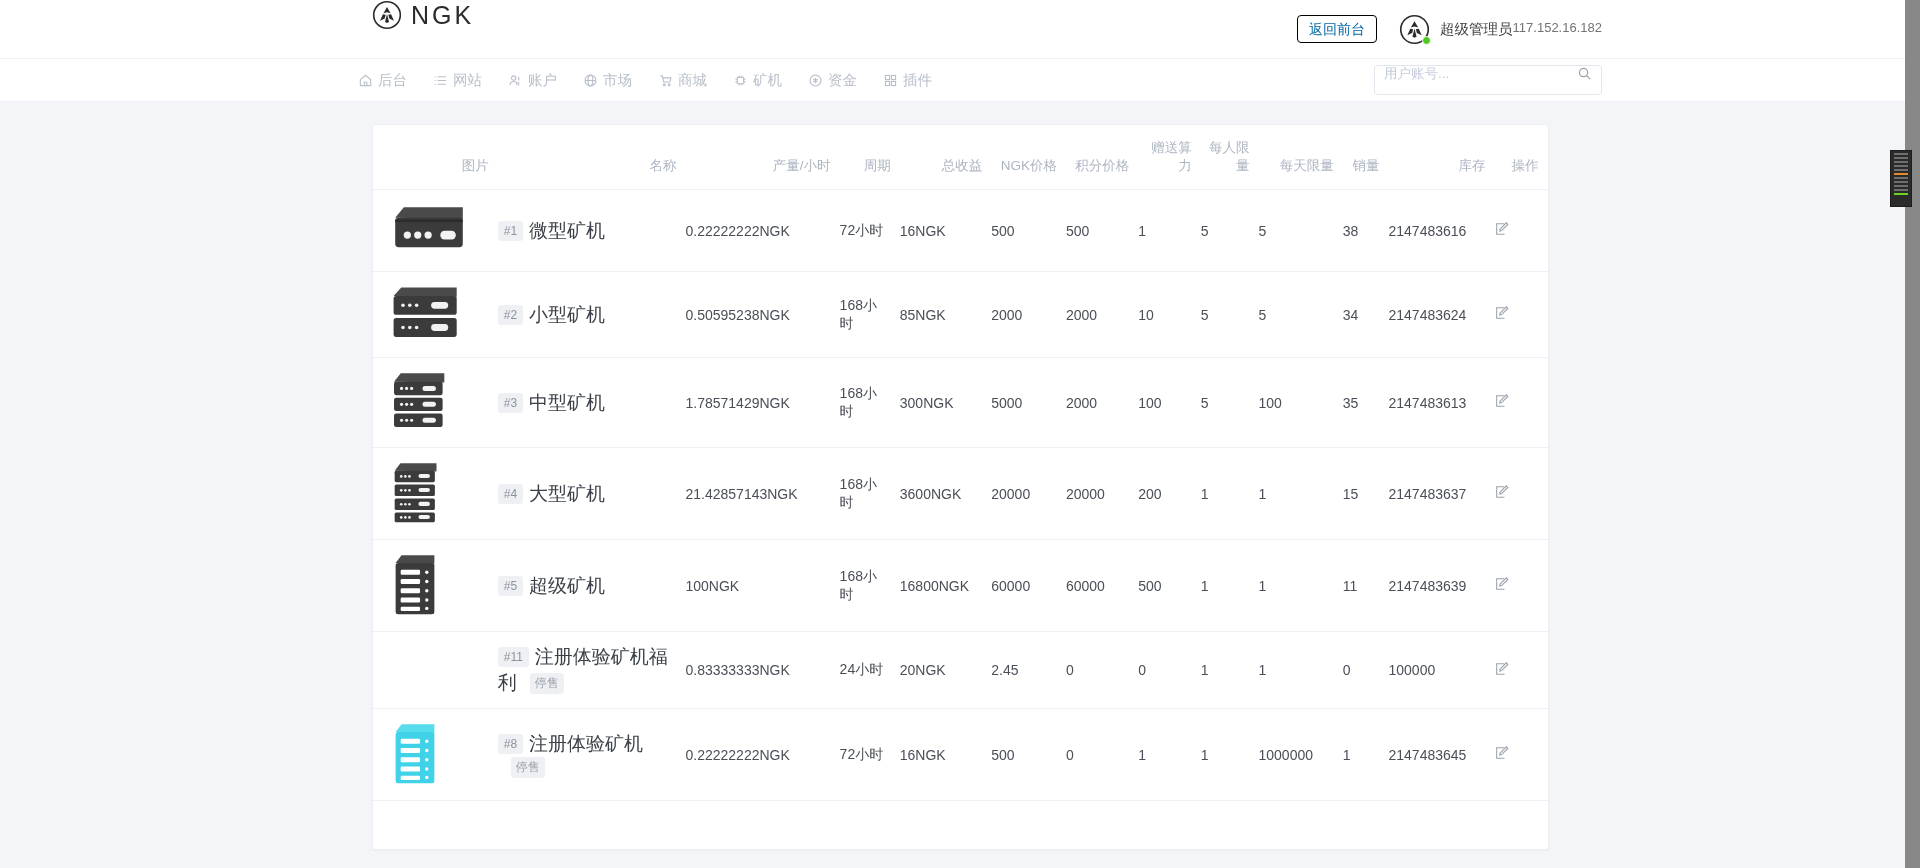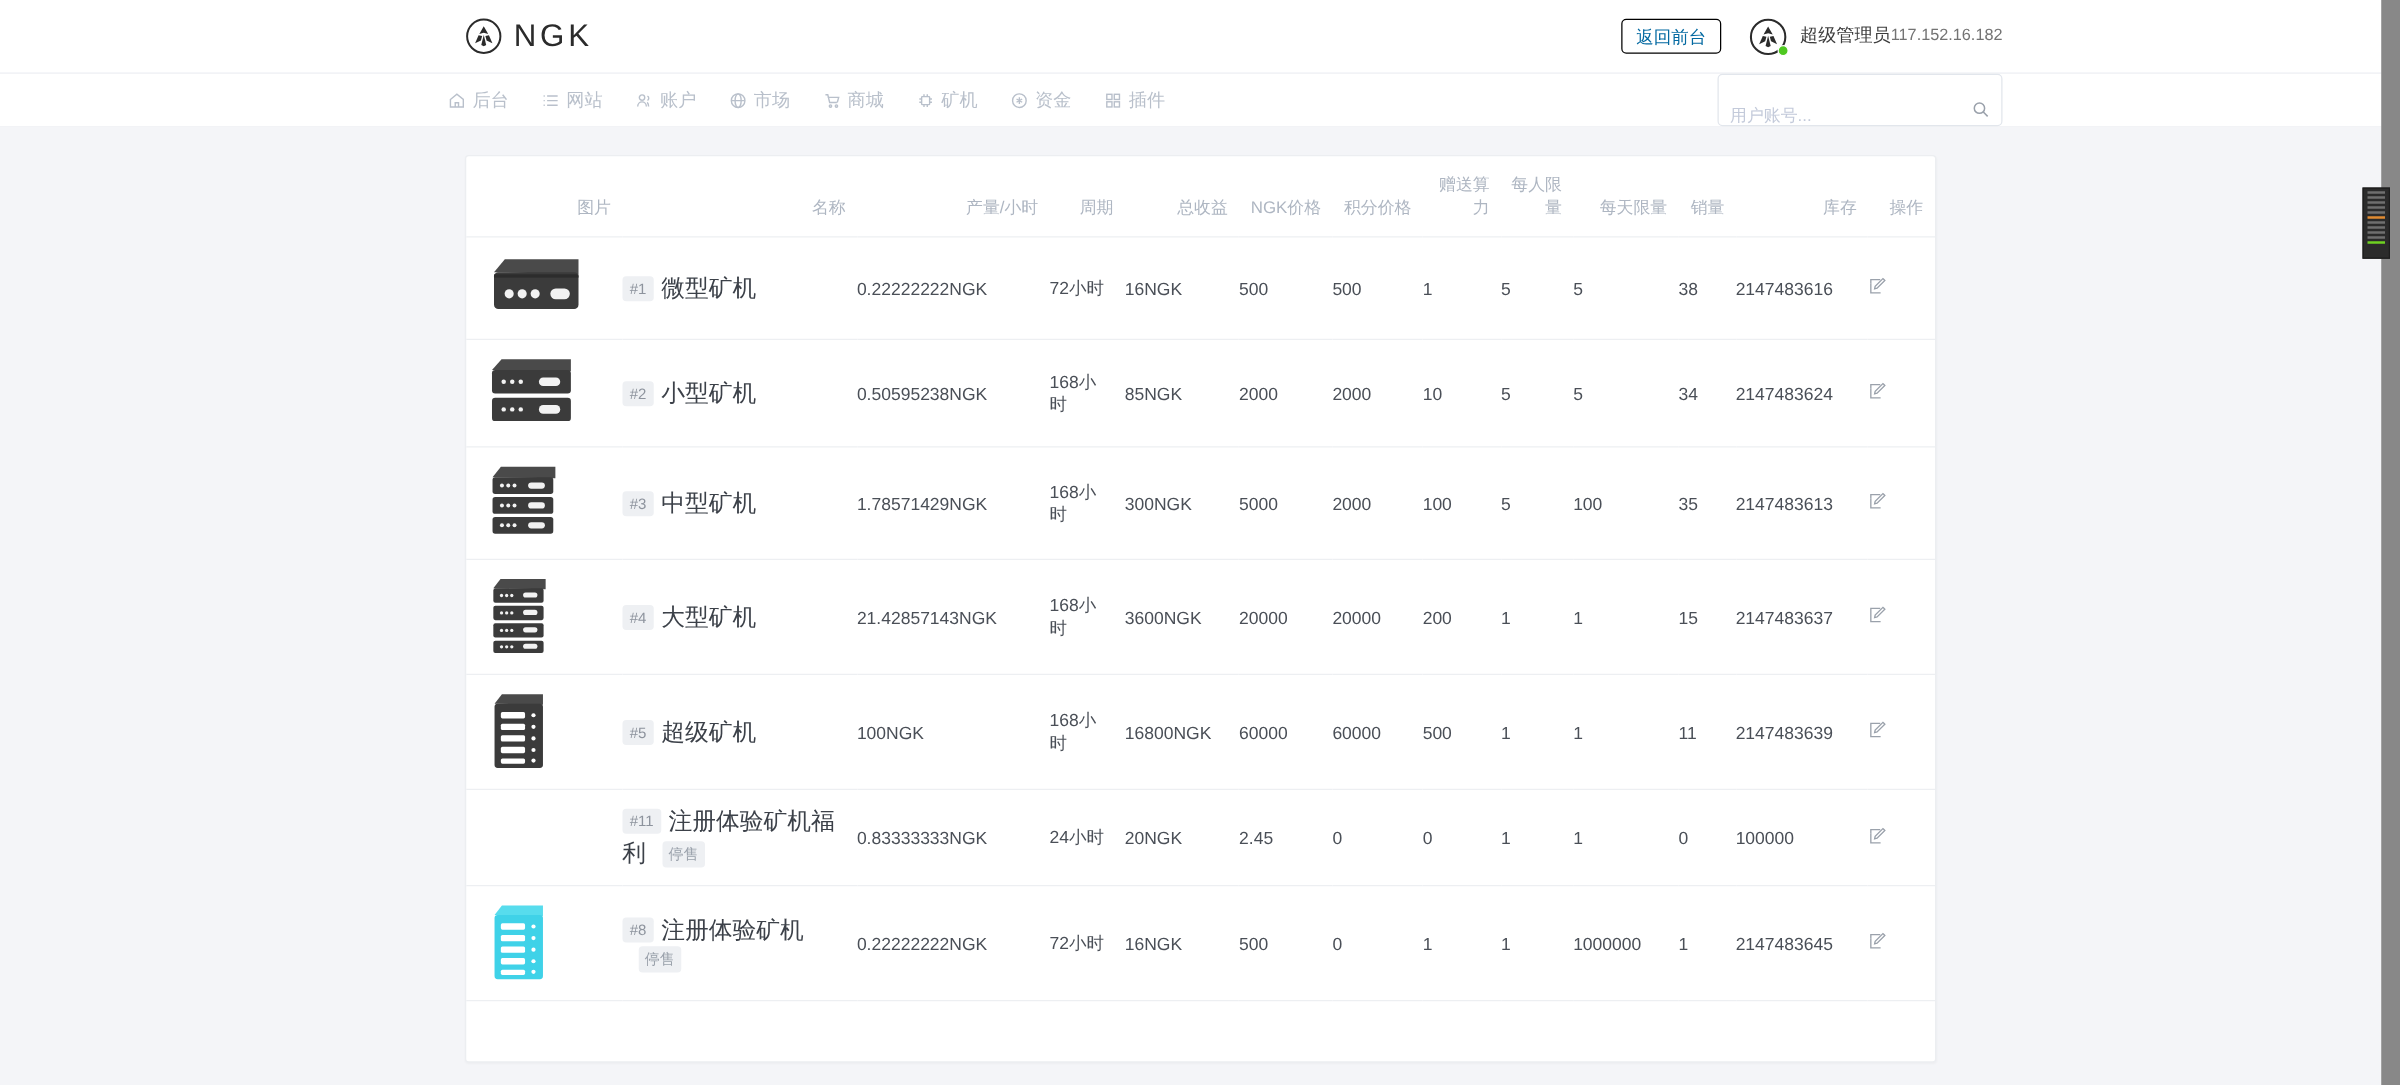--- a/index.html
+++ b/index.html
@@ -4,21 +4,21 @@
 <style>
   * { box-sizing: border-box; margin:0; padding:0; }
   html, body {
     width: 1920px; height: 868px;
     background: #f4f5f8;
     font-family: "Liberation Sans", sans-serif;
     overflow: hidden;
   }
   .topbar {
     height: 58px; background: #ffffff;
-    display: flex; align-items: center;
+    display: flex; align-items: flex-start;
     position: relative;
   }
   .logo-wrap {
     display: flex; align-items: center; gap: 9px;
     margin-left: 372px;
   }
   .logo-mark { width: 30px; height: 30px; display:block; }
   .logo-text {
     font-size: 25px; letter-spacing: 3px; color: #2b2b2b;
     font-weight: 500; font-family: "Liberation Sans", sans-serif;
@@ -55,23 +55,23 @@
   .nav-items { display: flex; align-items: flex-end; margin-left: 358px; gap: 26px; }
   .nav-item {
     display: flex; align-items: center; gap: 5px;
     font-size: 14.5px; color: #b9c0cb; cursor: pointer;
     white-space: nowrap;
   }
   .nav-item svg { display:block; }
   .search-wrap {
     position: absolute; right: 318px; top: 50%;
     transform: translateY(-50%);
-    width: 228px; height: 42px;
+    width: 228px; height: 30px;
     border: 1px solid #e2e6ec; border-radius: 4px;
-    background: #fff; display: flex; align-items: flex-end;
+    background: #fff; display: flex; align-items: flex-start;
     padding: 0 9px;
   }
   .search-wrap input {
     flex: 1; border: none; outline: none;
     font-size: 13.5px; color: #555;
     font-family: "Liberation Sans", sans-serif;
     background: transparent;
   }
   .search-wrap input::placeholder { color: #c3cada; }
 

